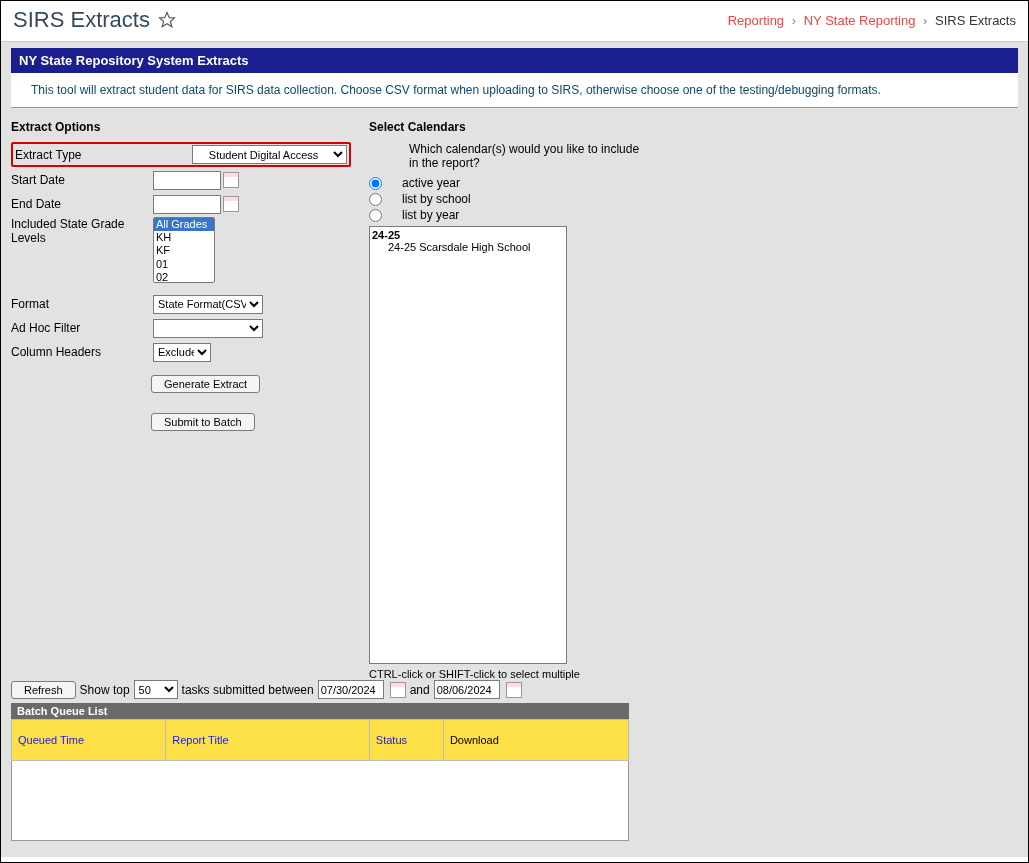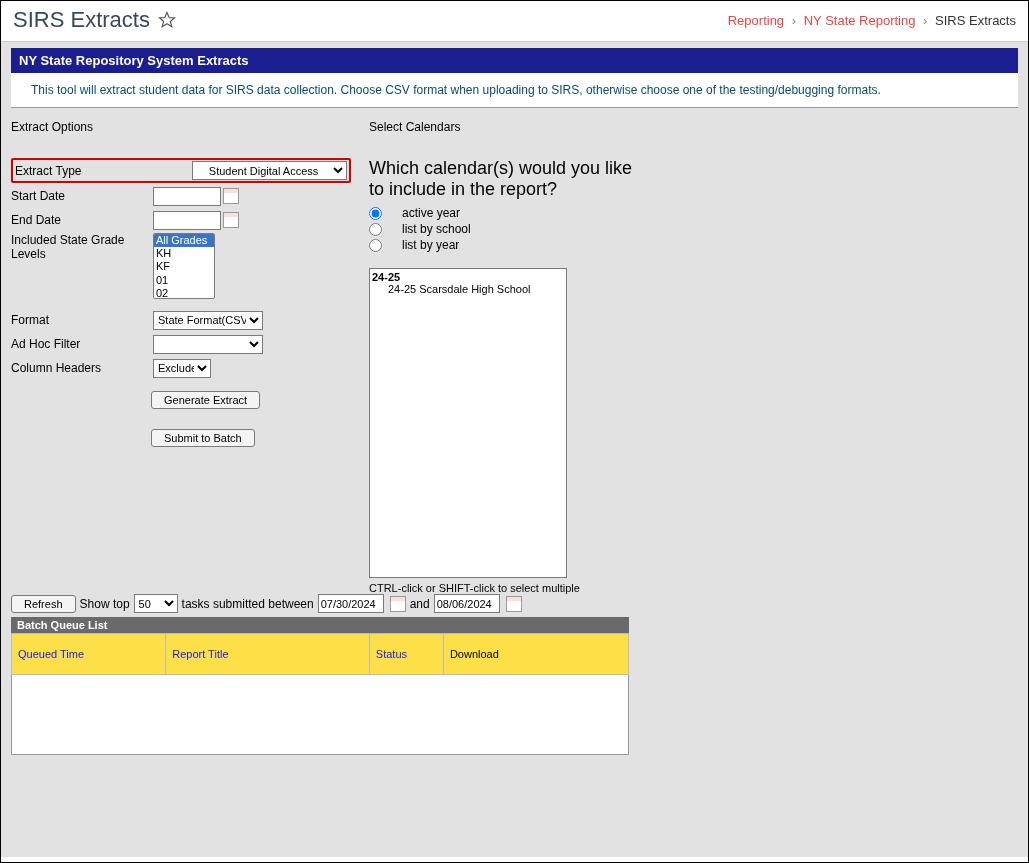--- a/index.html
+++ b/index.html
@@ -75,23 +75,23 @@
       font-size: 12px;
       color: #0c4a6e;
       border-bottom: 1px solid #999;
     }
     .options-row {
       display: flex;
       gap: 18px;
       margin-top: 12px;
     }
     .section-title {
-      font-weight: normal;
-      font-size: 12px;
-      margin-bottom: 24px;
+      font-weight: bold;
+      font-size: 12px;
+      margin-bottom: 8px;
     }
     .left-col { width: 340px; }
     .right-col { width: 280px; }
     .form-row {
       display: flex;
       align-items: center;
       margin-bottom: 2px;
       min-height: 22px;
     }
     .form-row label {
@@ -139,35 +139,36 @@
       font-family: Arial, sans-serif;
       font-size: 11px;
       padding: 2px 12px;
       border: 1px solid #7a7a7a;
       border-radius: 3px;
       background: #f4f4f4;
       cursor: pointer;
     }
     .btn-row { margin: 12px 0 0 140px; }
     .calendar-prompt {
-      font-size: 18px;
+      font-size: 12px;
       margin-bottom: 6px;
+      margin-left: 40px;
     }
     .radio-row {
       display: flex;
       align-items: center;
       gap: 20px;
       font-size: 12px;
       margin-bottom: 2px;
     }
     .radio-row input { margin: 0; }
     .calendar-list {
-      margin-top: 16px;
+      margin-top: 4px;
       width: 198px;
-      height: 310px;
+      height: 438px;
       background: #fff;
       border: 1px solid #7a7a7a;
       overflow-y: scroll;
       font-size: 11px;
       padding: 2px;
     }
     .calendar-list .year { font-weight: bold; }
     .calendar-list .school { padding-left: 16px; }
     .hint {
       font-size: 11px;

